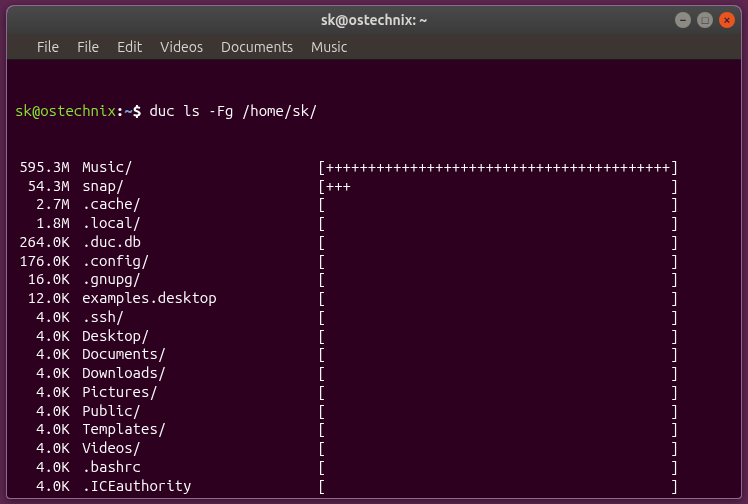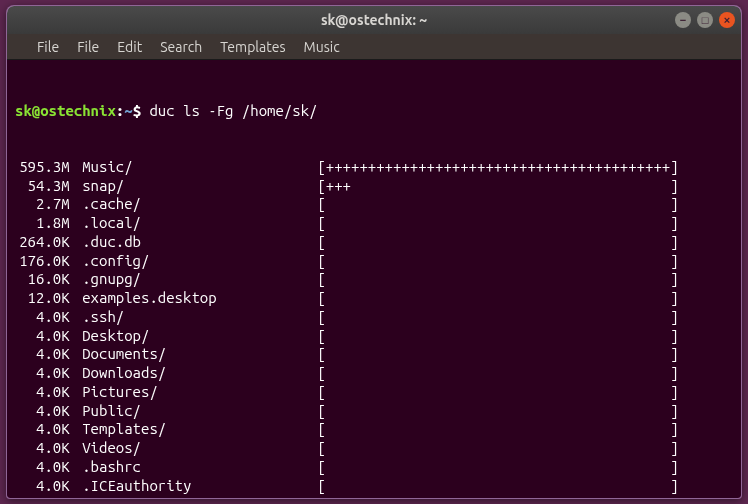--- a/index.html
+++ b/index.html
@@ -75,21 +75,21 @@
     .terminal {
       padding: 4px 8px;
       font-size: 15px;
       line-height: 1.25;
       color: #ffffff;
       white-space: pre;
       background: #2c001e;
       height: calc(100% - 54px);
       overflow: hidden;
     }
-    .prompt-user { color: #8ae234; font-weight: bold; }
+    .prompt-user { color: #8ae234; font-weight: normal; }
     .prompt-path { color: #729fcf; font-weight: bold; }
     .prompt-sep { color: #ffffff; font-weight: bold;}
     .cmd { color: #ffffff; margin-top: 20px; }
     .row { display: block; }
     .size { display: inline-block; width: 7ch; text-align: center; }
     .name { display: inline-block; }
     .bar { display: inline-block; }
   </style>
 </head>
 <body>
@@ -106,22 +106,22 @@
         </div>
       <div class="win-btn close">
           <span>×</span>
         </div>
     </div>
   </div>
   <div class="menubar">
     <span class="menu-item">File</span>
     <span class="menu-item">File</span>
     <span class="menu-item">Edit</span>
-    <span class="menu-item">Search</span>
-    <span class="menu-item">Templates</span>
+    <span class="menu-item">Videos</span>
+    <span class="menu-item">Documents</span>
     <span class="menu-item">Music</span>
   </div>
   <div class="terminal">
     <div class="row"><span class="prompt-user">sk@ostechnix</span><span class="prompt-sep">:</span><span class="prompt-path">~</span><span class="prompt-sep">$</span> <span class="cmd">duc ls -Fg /home/sk/</span></div>
     <div id="output-lines"><div class="row"><span class="size">595.3M</span> <span class="name">Music/                      </span><span class="bar">[+++++++++++++++++++++++++++++++++++++++++]</span></div><div class="row"><span class="size"> 54.3M</span> <span class="name">snap/                       </span><span class="bar">[+++                                      ]</span></div><div class="row"><span class="size">  2.7M</span> <span class="name">.cache/                     </span><span class="bar">[                                         ]</span></div><div class="row"><span class="size">  1.8M</span> <span class="name">.local/                     </span><span class="bar">[                                         ]</span></div><div class="row"><span class="size">264.0K</span> <span class="name">.duc.db                     </span><span class="bar">[                                         ]</span></div><div class="row"><span class="size">176.0K</span> <span class="name">.config/                    </span><span class="bar">[                                         ]</span></div><div class="row"><span class="size"> 16.0K</span> <span class="name">.gnupg/                     </span><span class="bar">[                                         ]</span></div><div class="row"><span class="size"> 12.0K</span> <span class="name">examples.desktop            </span><span class="bar">[                                         ]</span></div><div class="row"><span class="size">  4.0K</span> <span class="name">.ssh/                       </span><span class="bar">[                                         ]</span></div><div class="row"><span class="size">  4.0K</span> <span class="name">Desktop/                    </span><span class="bar">[                                         ]</span></div><div class="row"><span class="size">  4.0K</span> <span class="name">Documents/                  </span><span class="bar">[                                         ]</span></div><div class="row"><span class="size">  4.0K</span> <span class="name">Downloads/                  </span><span class="bar">[                                         ]</span></div><div class="row"><span class="size">  4.0K</span> <span class="name">Pictures/                   </span><span class="bar">[                                         ]</span></div><div class="row"><span class="size">  4.0K</span> <span class="name">Public/                     </span><span class="bar">[                                         ]</span></div><div class="row"><span class="size">  4.0K</span> <span class="name">Templates/                  </span><span class="bar">[                                         ]</span></div><div class="row"><span class="size">  4.0K</span> <span class="name">Videos/                     </span><span class="bar">[                                         ]</span></div><div class="row"><span class="size">  4.0K</span> <span class="name">.bashrc                     </span><span class="bar">[                                         ]</span></div><div class="row"><span class="size">  4.0K</span> <span class="name">.ICEauthority               </span><span class="bar">[                                         ]</span></div><div class="row"><span class="size">  4.0K</span> <span class="name">.profile                    </span><span class="bar">[                                         ]</span></div></div>
     
   </div>
 </div>
 
 </body></html>

